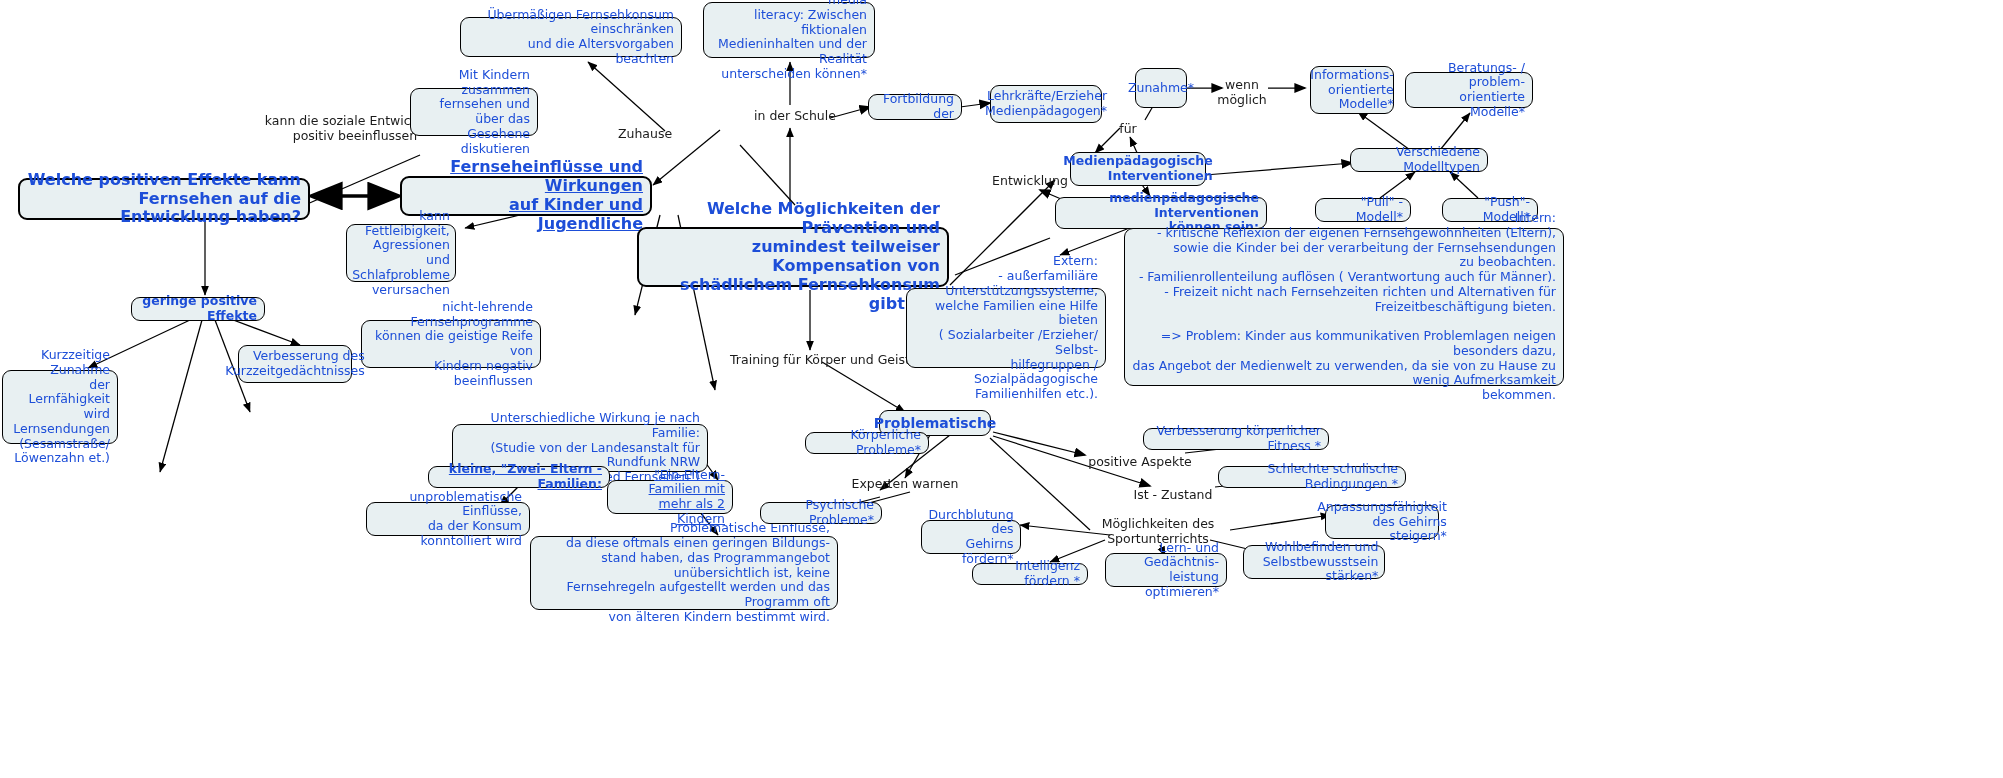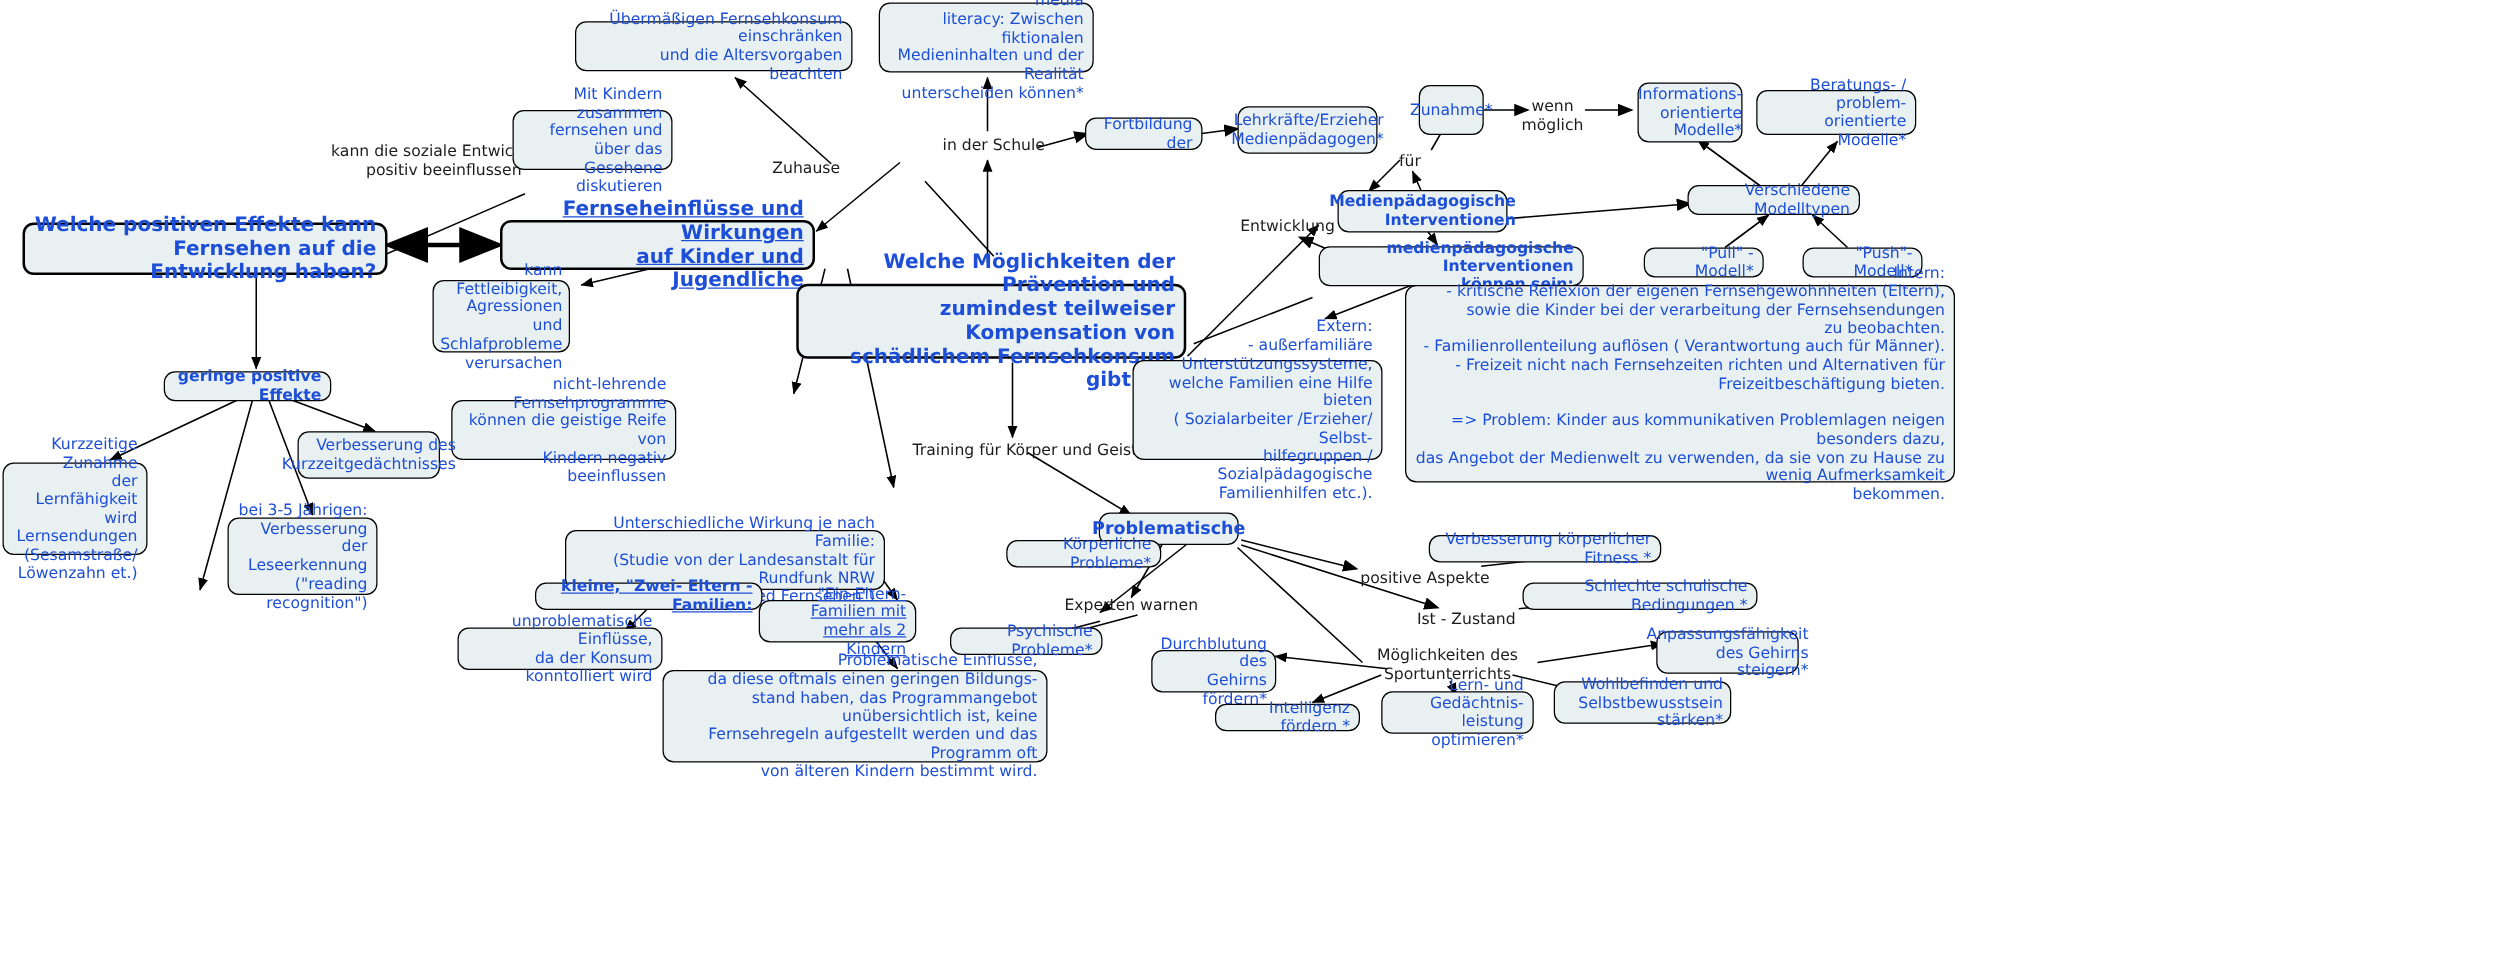--- a/index.html
+++ b/index.html
@@ -232,24 +232,20 @@
 
   <div class="node" style="left:2px;top:370px;width:116px;height:74px;">Kurzzeitige Zunahme
 der Lernfähigkeit
 wird Lernsendungen
 (Sesamstraße/
 Löwenzahn et.)</div>
 
   <div class="node" style="left:238px;top:345px;width:114px;height:38px;">Verbesserung des
 Kurzzeitgedächtnisses</div>
 
-  <div class="node" style="left:182px;top:414px;width:120px;height:62px;">bei 3-5 Jährigen:
-Verbesserung der
-Leseerkennung
-("reading recognition")</div>
 
 
   <div class="node" style="left:452px;top:392px;width:256px;height:48px;margin-top:32px;">Unterschiedliche Wirkung je nach Familie:
 (Studie von der Landesanstalt für Rundfunk NRW
 - "Familienmitglied Fernsehen")</div>
 
   <div class="node bold und" style="left:428px;top:466px;width:182px;height:22px;">kleine, "Zwei- Eltern - Familien: </div>
 
   <div class="node und" style="left:607px;top:480px;width:126px;height:34px;">"Ein-Eltern- Familien mit
 mehr als 2 Kindern</div>

